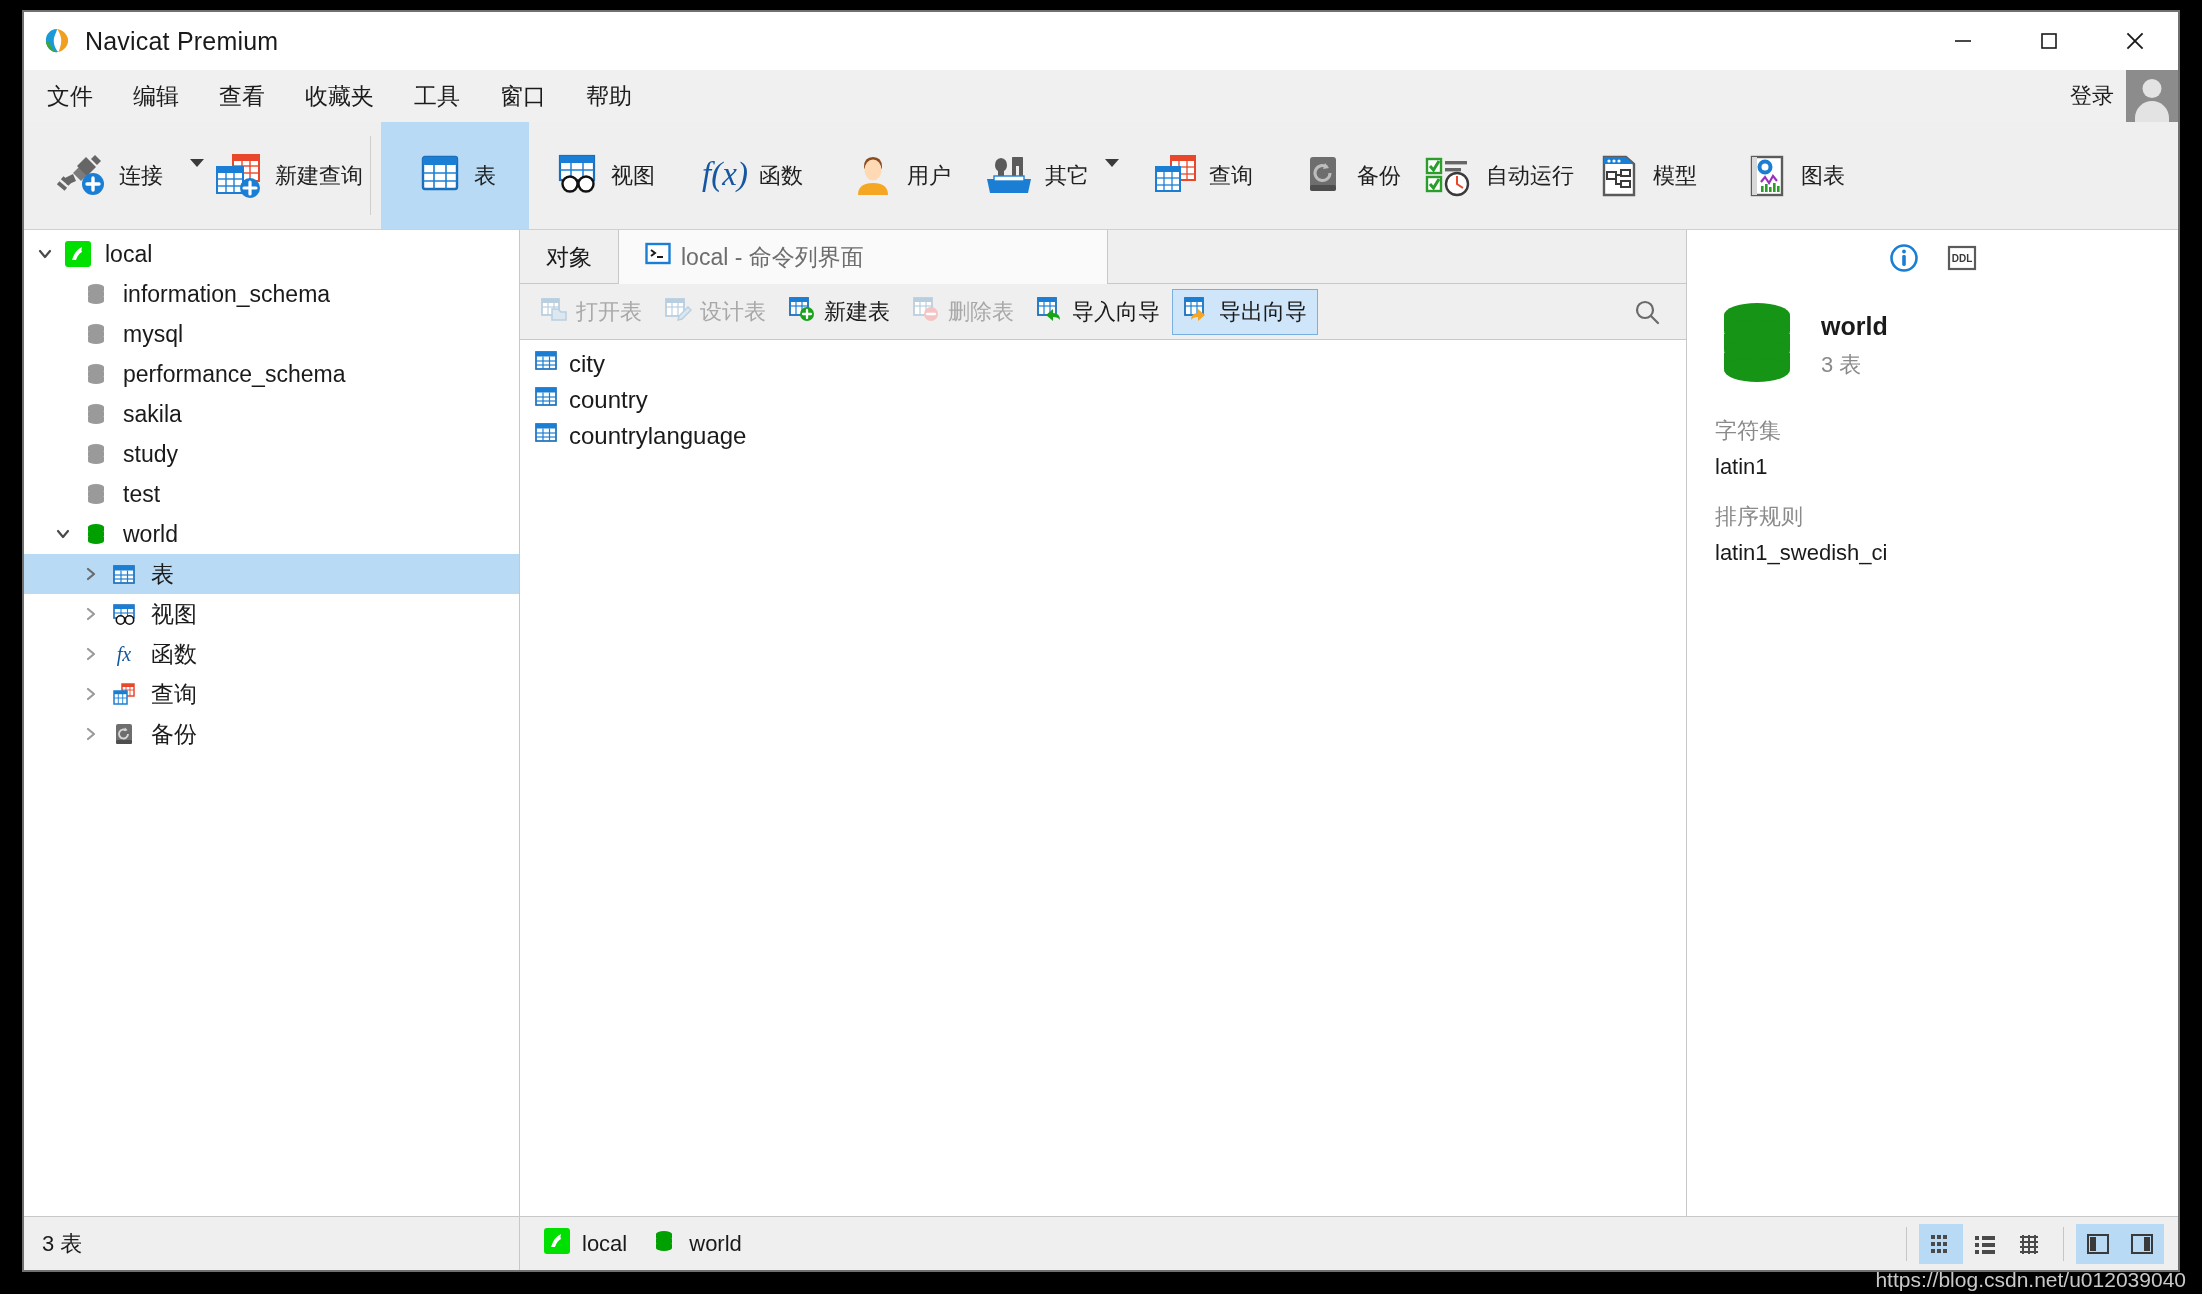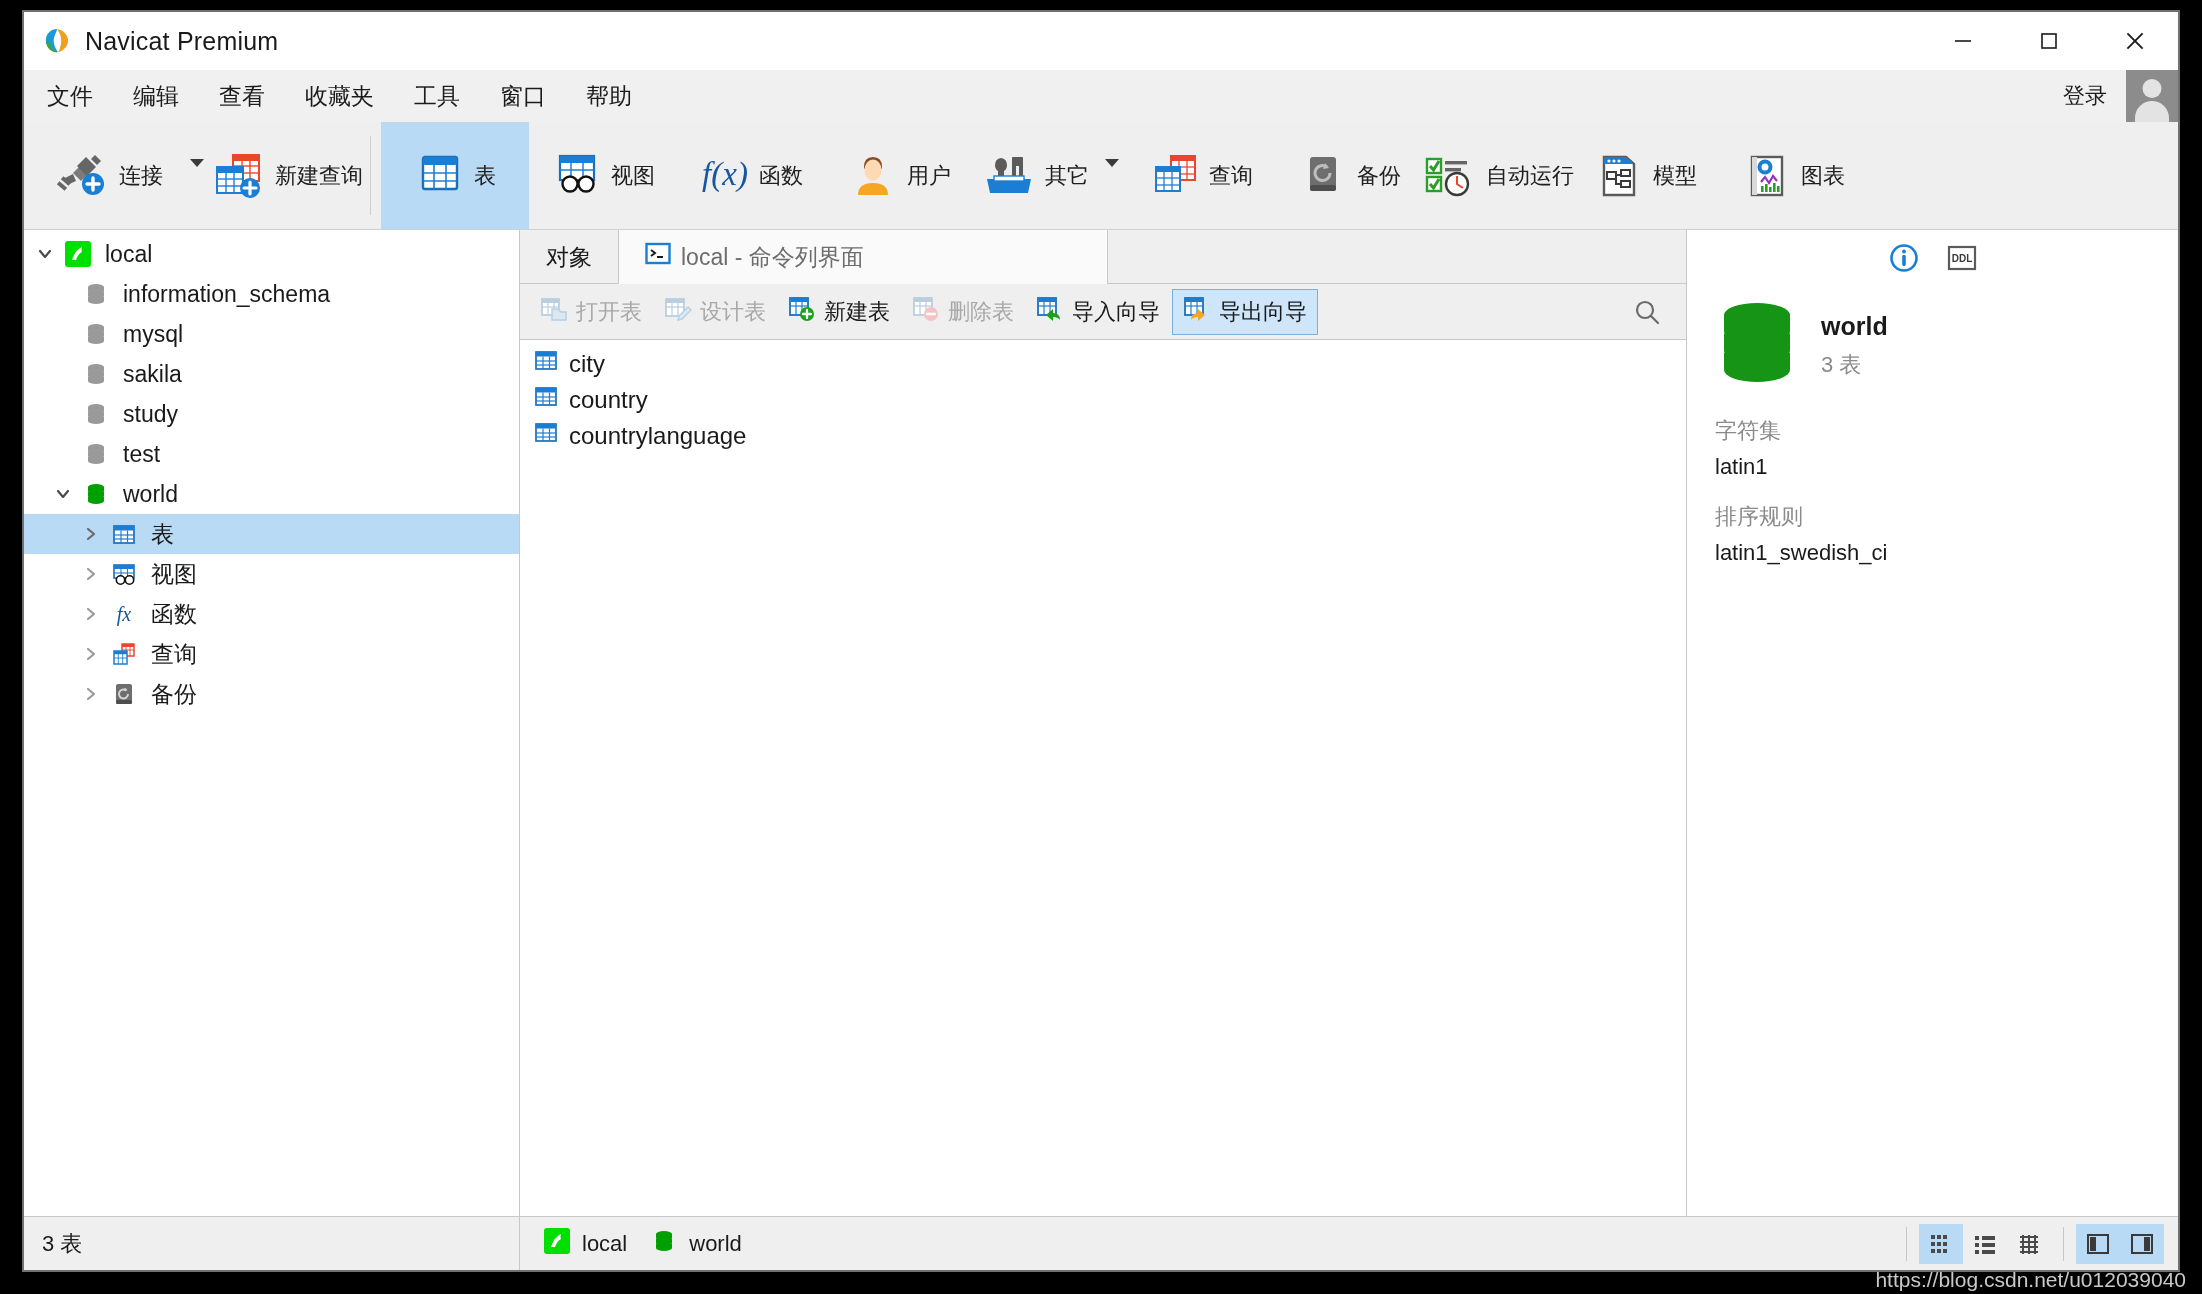--- a/index.html
+++ b/index.html
@@ -47,21 +47,21 @@
     display: flex; align-items: center;
     flex: 0 0 auto;
   }
   .menu-item {
     padding: 6px 17px;
     font-size: 23px; color: #1c1c1c;
     margin-left: 6px;
     white-space: nowrap;
   }
   .menu-right { margin-left: auto; display: flex; align-items: center; height: 100%; }
-  .login-text { font-size: 22px; color: #1c1c1c; padding-right: 19px; }
+  .login-text { font-size: 22px; color: #1c1c1c; padding-right: 12px; }
   .avatar {
     width: 52px; height: 52px;
     background: #8c8c8c;
     position: relative; overflow: hidden;
   }
   .avatar::before {
     content: ""; position: absolute;
     left: 50%; top: 9px; transform: translateX(-50%);
     width: 19px; height: 19px; border-radius: 50%;
     background: #e3e3e3;
@@ -546,20 +546,36 @@
                 <rect x="5" y="11" width="16" height="4"></rect>
                 <ellipse cx="13" cy="15" rx="8" ry="3"></ellipse>
                 <rect x="5" y="16" width="16" height="4"></rect>
                 <ellipse cx="13" cy="20" rx="8" ry="3"></ellipse>
               </g>
           </svg>
         </span>
         <span class="tree-label">mysql</span>
       </div>
 
+      <div class="tree-row ind-1">
+        <span class="tree-ico">
+          <svg width="26" height="26" viewBox="0 0 26 26">
+            <g fill="#9a9a9a">
+                <ellipse cx="13" cy="6" rx="8" ry="3"></ellipse>
+                <rect x="5" y="6" width="16" height="4"></rect>
+                <ellipse cx="13" cy="10" rx="8" ry="3"></ellipse>
+                <rect x="5" y="11" width="16" height="4"></rect>
+                <ellipse cx="13" cy="15" rx="8" ry="3"></ellipse>
+                <rect x="5" y="16" width="16" height="4"></rect>
+                <ellipse cx="13" cy="20" rx="8" ry="3"></ellipse>
+              </g>
+          </svg>
+        </span>
+        <span class="tree-label">performance_schema</span>
+      </div>
 
       <div class="tree-row ind-1">
         <span class="tree-ico">
           <svg width="26" height="26" viewBox="0 0 26 26">
             <g fill="#9a9a9a">
                 <ellipse cx="13" cy="6" rx="8" ry="3"></ellipse>
                 <rect x="5" y="6" width="16" height="4"></rect>
                 <ellipse cx="13" cy="10" rx="8" ry="3"></ellipse>
                 <rect x="5" y="11" width="16" height="4"></rect>
                 <ellipse cx="13" cy="15" rx="8" ry="3"></ellipse>

